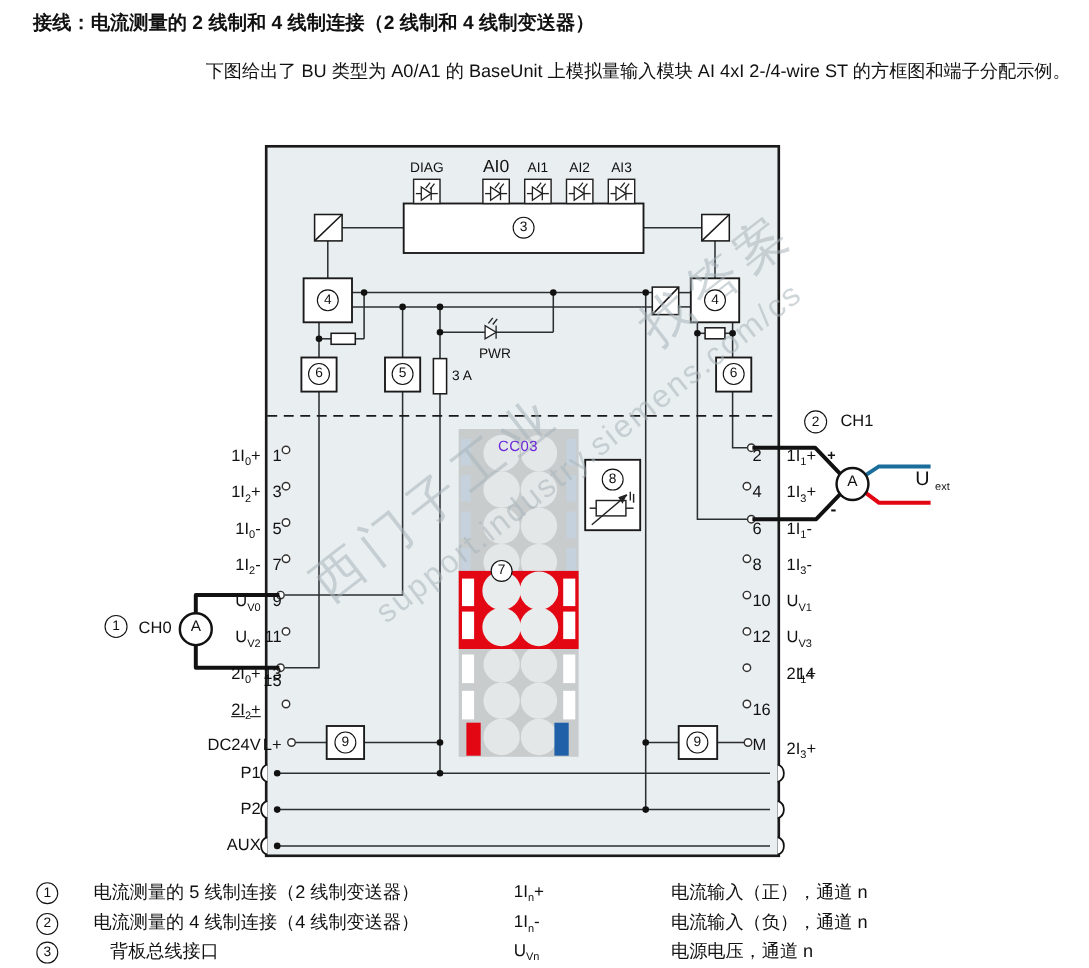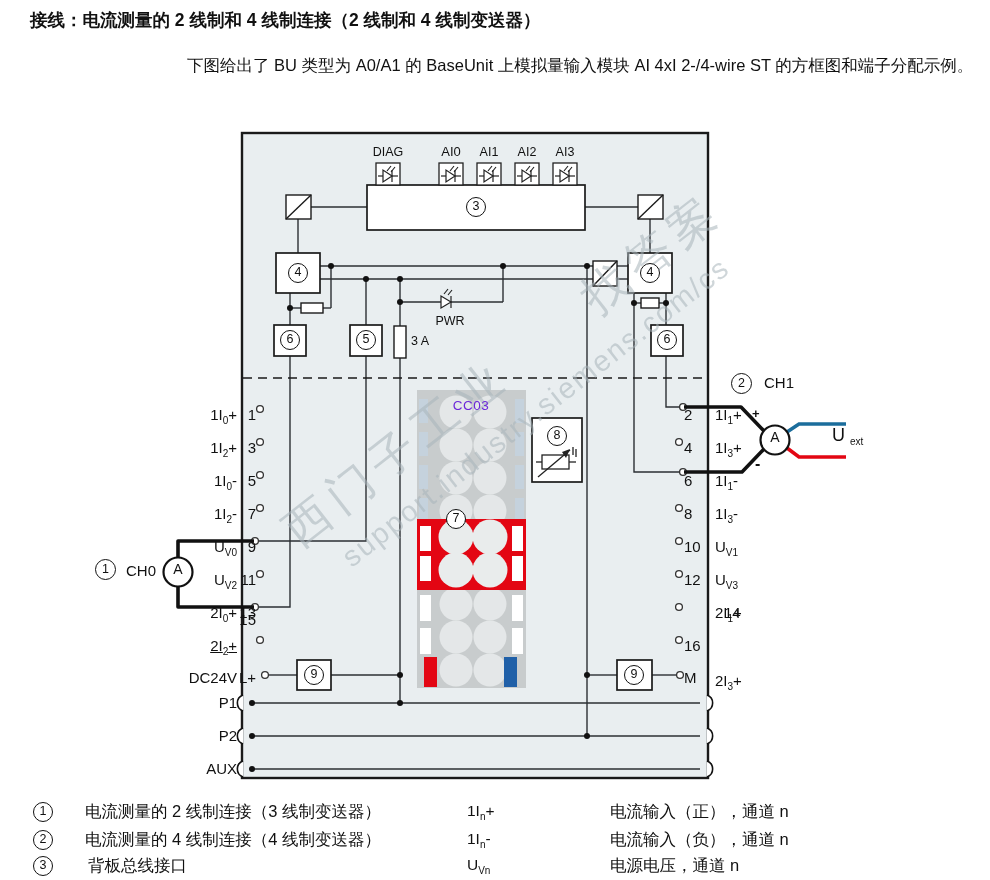--- a/index.html
+++ b/index.html
@@ -314,34 +314,34 @@
     <div class="abs" style="left: 715px; top: 569px;"><span>U</span><span class="sub">V3</span></div>
     <div class="abs" style="left: 684px; top: 602px; margin-left: 40px;">14</div>
     <div class="abs" style="left: 715px; top: 602px;"><span>2I</span><span class="sub">1</span><span>+</span></div>
     <div class="abs" style="left: 684px; top: 635px;">16</div>
     <div class="abs" style="left: 715px; top: 635px; margin-top: 35px;"><span>2I</span><span class="sub">3</span><span>+</span></div>
     <div class="abs" style="left: 684px; top: 667px;">M</div>
     <div class="abs" style="right: 753px; top: 692px; text-align: right;">P1</div>
     <div class="abs" style="right: 753px; top: 725px; text-align: right;">P2</div>
     <div class="abs" style="right: 753px; top: 758px; text-align: right;">AUX</div>
     <div class="abs" style="left: 363px; top: 141px; width: 50px; text-align: center; font-size: 12.5px;">DIAG</div>
-    <div class="abs" style="left: 426px; top: 141px; width: 50px; text-align: center; font-size: 13px;">AI0</div>
+    <div class="abs" style="left: 426px; top: 141px; width: 50px; text-align: center; font-size: 16px;">AI0</div>
     <div class="abs" style="left: 464px; top: 141px; width: 50px; text-align: center; font-size: 12.5px;">AI1</div>
     <div class="abs" style="left: 502px; top: 141px; width: 50px; text-align: center; font-size: 12.5px;">AI2</div>
     <div class="abs" style="left: 540px; top: 141px; width: 50px; text-align: center; font-size: 12.5px;">AI3</div>
     <div class="badge" style="left: 33px; top: 802px;">1</div>
-    <div class="abs" style="left: 85px; top: 800px; font-size: 16.5px;">电流测量的 2 线制连接（3 线制变送器）</div>
+    <div class="abs" style="left: 85px; top: 800px; font-size: 16.5px;">电流测量的 5 线制连接（2 线制变送器）</div>
     <div class="abs" style="left: 467px; top: 800px; font-size: 15.5px;"><span>1I</span><span class="sub">n</span><span>+</span></div>
     <div class="abs" style="left: 610px; top: 800px; font-size: 16.5px;">电流输入（正），通道 n</div>
     <div class="badge" style="left: 33px; top: 830px;">2</div>
     <div class="abs" style="left: 85px; top: 828px; font-size: 16.5px;">电流测量的 4 线制连接（4 线制变送器）</div>
     <div class="abs" style="left: 467px; top: 828px; font-size: 15.5px;"><span>1I</span><span class="sub">n</span><span>-</span></div>
     <div class="abs" style="left: 610px; top: 828px; font-size: 16.5px;">电流输入（负），通道 n</div>
     <div class="badge" style="left: 33px; top: 856px;">3</div>
-    <div class="abs" style="left: 88px; top: 854px; font-size: 16.5px;">背板总线接口</div>
+    <div class="abs" style="left: 100px; top: 854px; font-size: 16.5px;">背板总线接口</div>
     <div class="abs" style="left: 467px; top: 854px; font-size: 15.5px;"><span>U</span><span class="sub">Vn</span></div>
     <div class="abs" style="left: 610px; top: 854px; font-size: 16.5px;">电源电压，通道 n</div>
   </div>
 
 <div class="wm-wrap">
   <div class="wm">
     <div class="wm-l1">西门子工业　　找答案</div>
     <div class="wm-l2">support.industry.siemens.com/cs</div>
   </div>
 </div>

